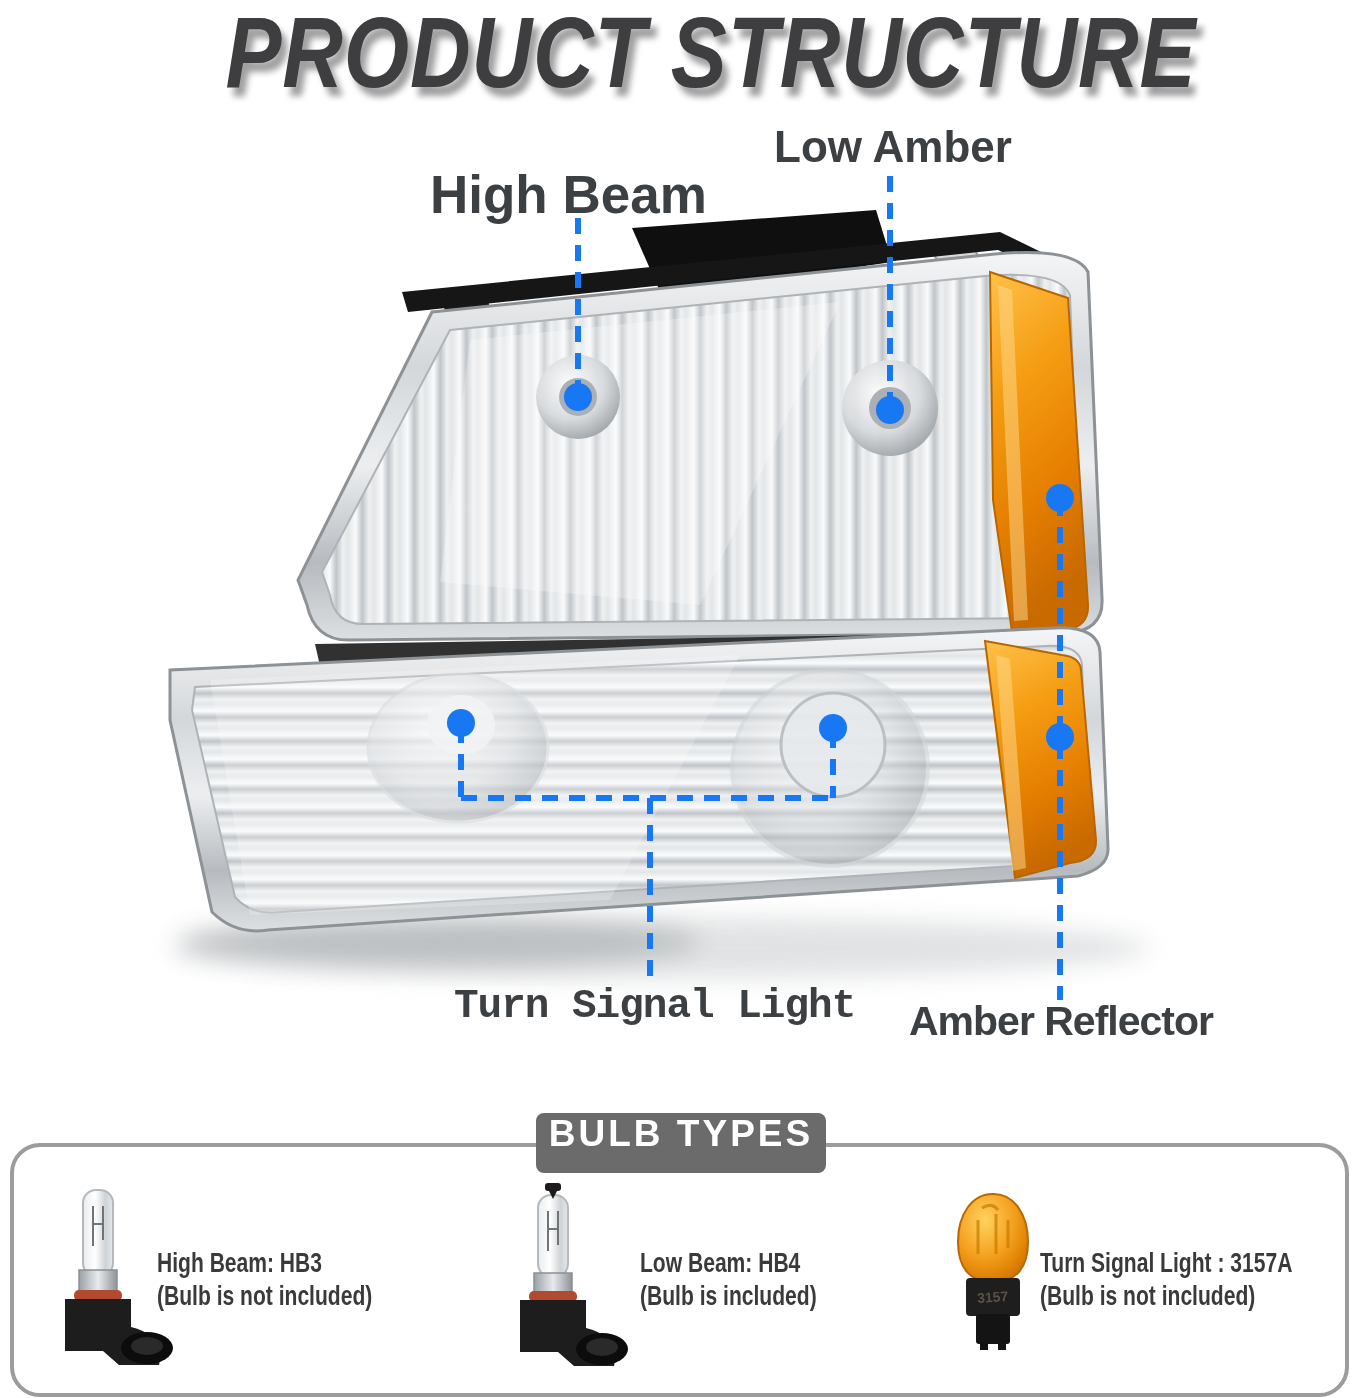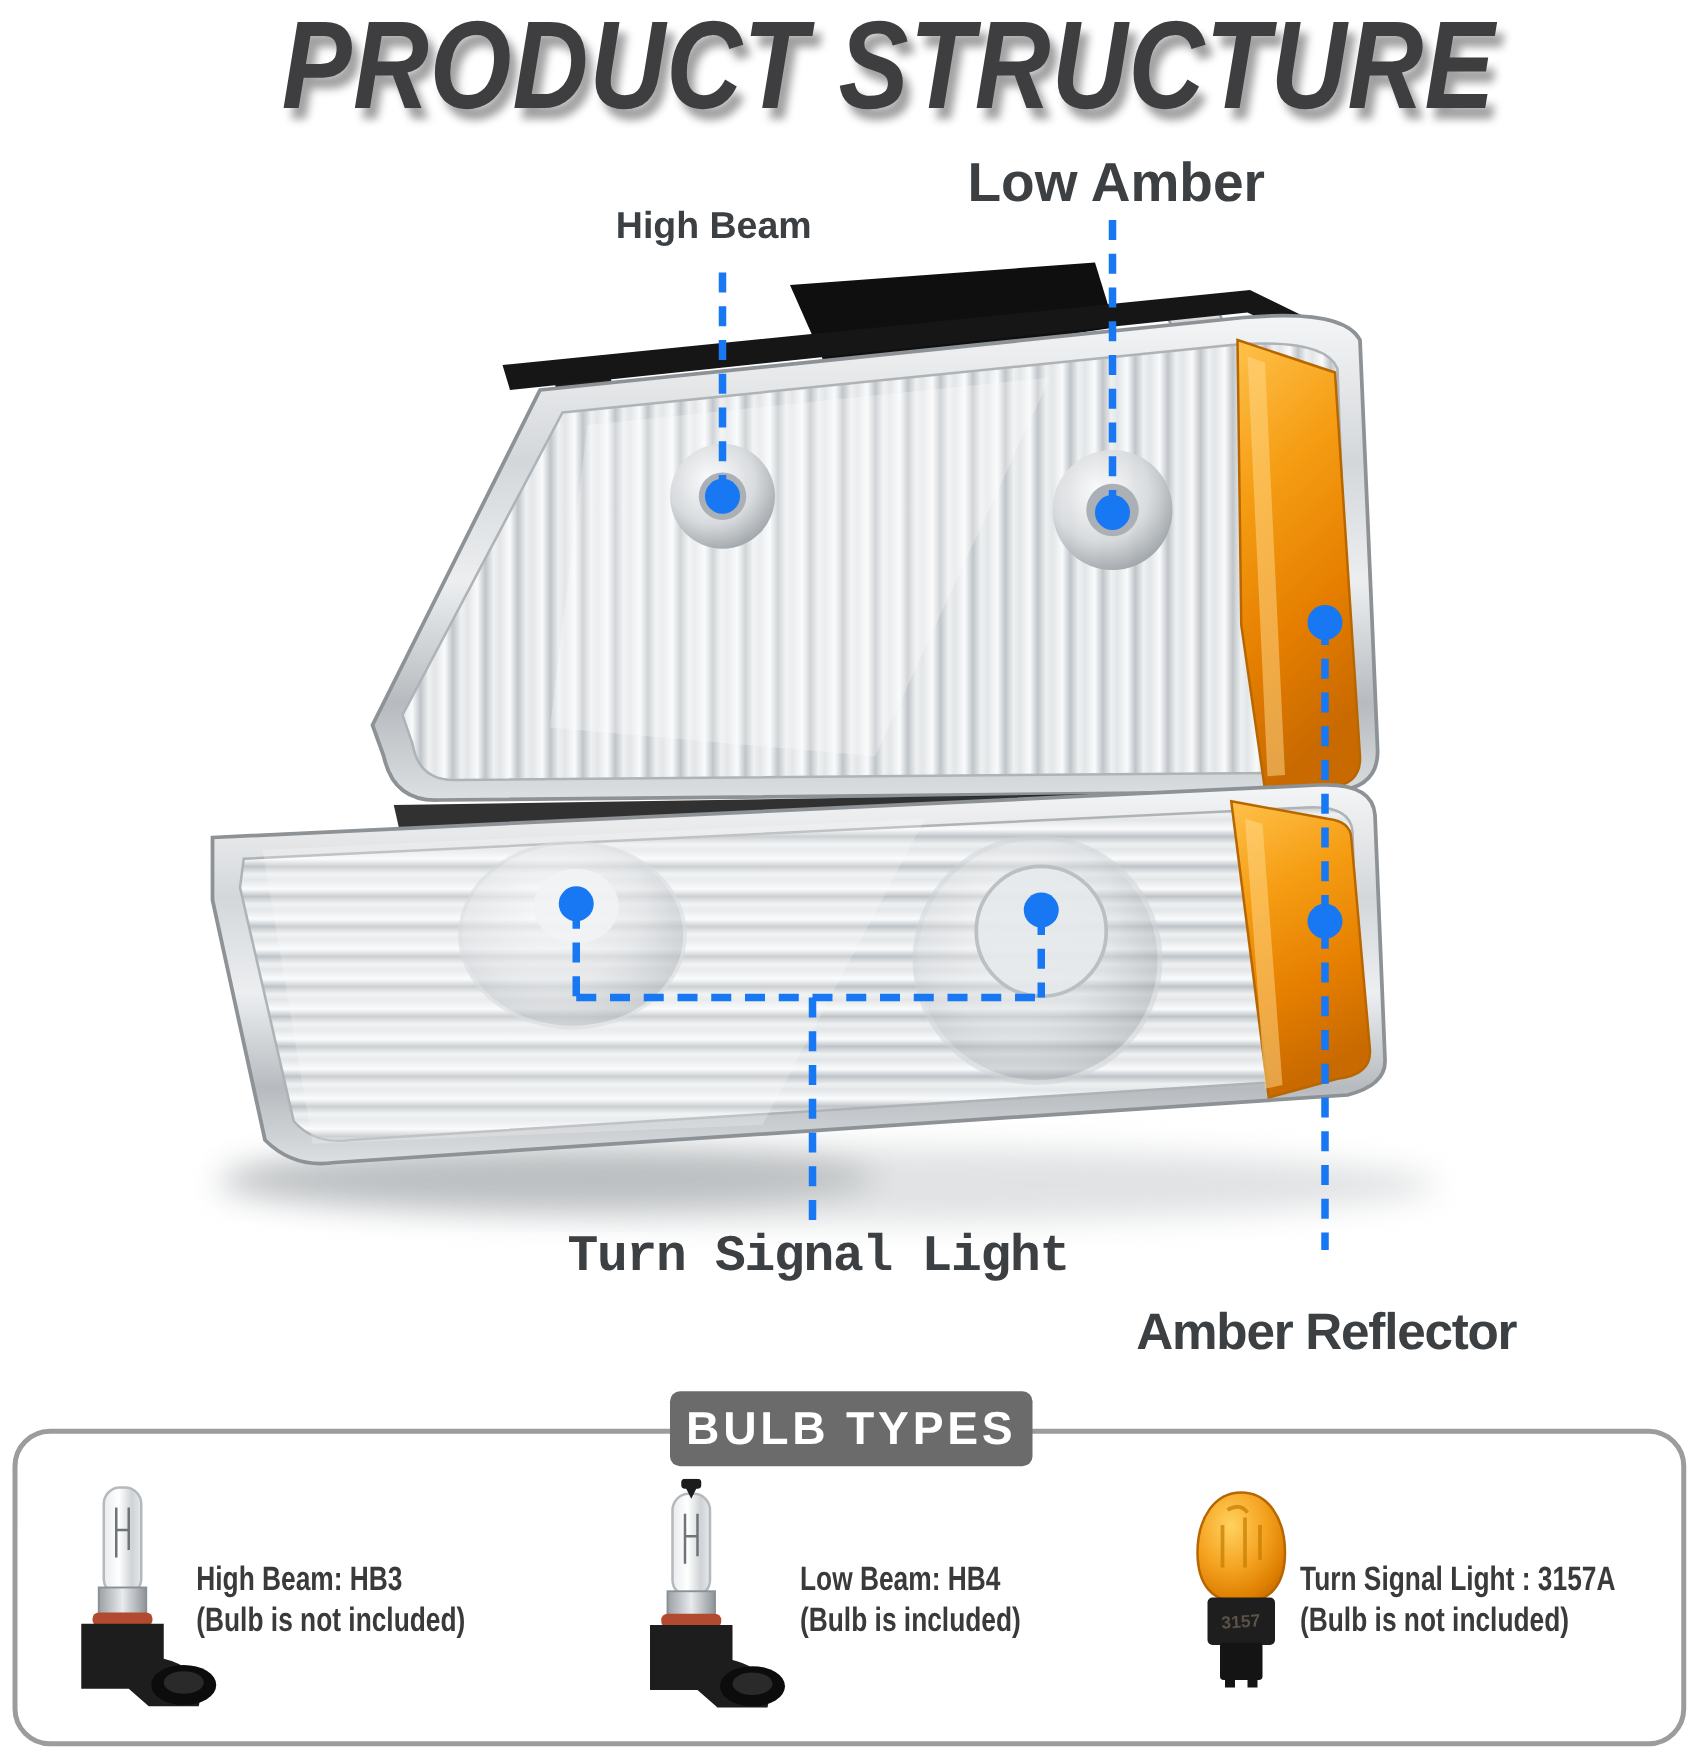--- a/index.html
+++ b/index.html
@@ -7,34 +7,34 @@
         font-family:"Liberation Sans", sans-serif;}
 
   
   .title-wrap{position:absolute;left:0;top:2px;width:1354px;text-align:center;padding-left:34px;}
   .title-text{display:inline-block;font-size:100px;line-height:100px;font-weight:900;font-style:italic;
               color:#3e3e40;letter-spacing:1px;transform:scaleX(0.84);transform-origin:center top;
               text-shadow:7px 9px 7px rgba(0,0,0,0.38);white-space:nowrap;}
 
   
   .callout{position:absolute;font-weight:700;color:#3c4043;white-space:nowrap;text-align:center;}
-  .cl-high{left:451px;top:164px;width:240px;font-size:30px;}
+  .cl-high{left:430px;top:164px;width:240px;font-size:53px;}
   .cl-low{left:763px;top:122px;width:260px;font-size:44px;}
   .cl-turn{left:454px;top:983px;width:360px;font-size:41px;letter-spacing:-1px;font-family:Liberation Mono, monospace;}
-  .cl-amber{left:881px;top:998px;width:360px;font-size:41px;letter-spacing:-1px;margin-top:44px;}
+  .cl-amber{left:881px;top:998px;width:360px;font-size:41px;letter-spacing:-1px;}
 
   
   #product-svg{position:absolute;left:140px;top:200px;width:1060px;height:800px;}
   #annot-svg{position:absolute;left:0;top:0;width:1354px;height:1398px;pointer-events:none;}
 
   
   .bulb-panel{position:absolute;left:10px;top:1143px;width:1331px;height:246px;
               border:4px solid #9c9c9c;border-radius:30px;background:#ffffff;}
   .bulb-badge{position:absolute;left:536px;top:1113px;width:290px;height:60px;border-radius:8px;
-              background:#6b6b6b;color:#ffffff;display:flex;align-items:center;justify-content:center;
+              background:#6b6b6b;color:#ffffff;display:flex;align-items:flex-start;justify-content:center;
               font-size:37px;font-weight:700;letter-spacing:3px;z-index:5;}
   .bulb-img{position:absolute;}
   .bi-1{left:35px;top:1186px;}
   .bi-2{left:488px;top:1183px;}
   .bi-3{left:938px;top:1190px;}
   .bulb-text{position:absolute;font-weight:700;color:#3a3a3a;font-size:27px;line-height:33px;
              white-space:nowrap;transform:scaleX(0.78);transform-origin:left top;}
   .bt-1{left:157px;top:1247px;}
   .bt-2{left:640px;top:1247px;}
   .bt-3{left:1040px;top:1247px;}

